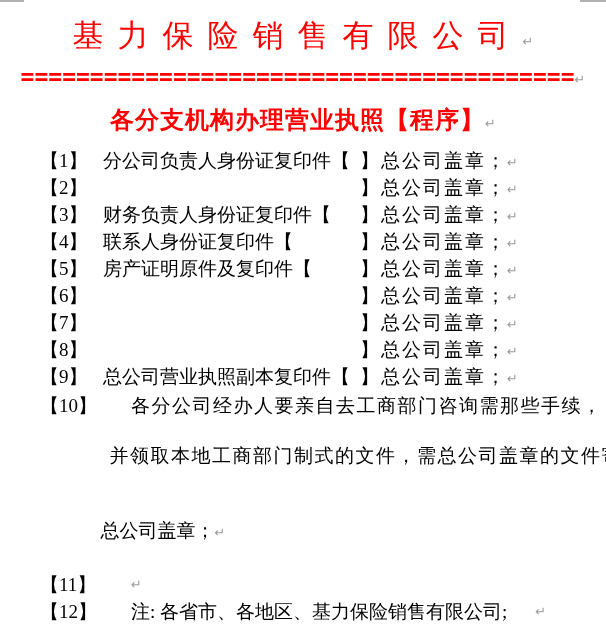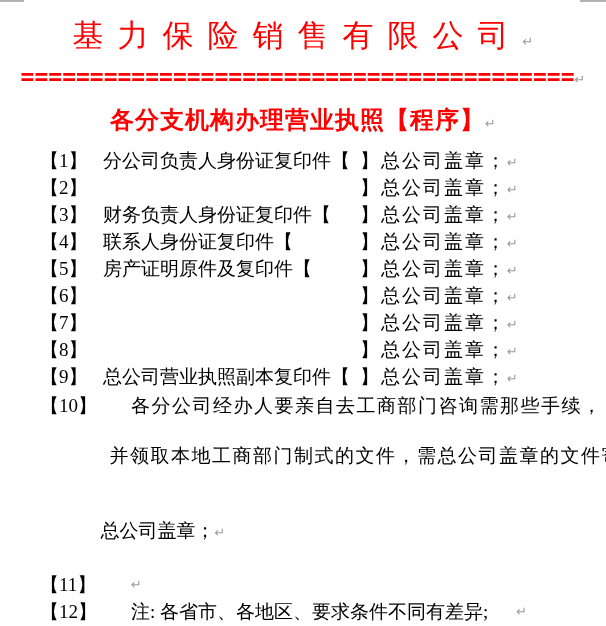--- a/index.html
+++ b/index.html
@@ -131,21 +131,21 @@
   </div>
 
   <div class="p-item">
     <div class="p-first">
       <span class="marker">【11】</span><span class="pilcrow">↵</span>
     </div>
   </div>
 
   <div class="p-item">
     <div class="p-first">
-      <span class="marker">【12】</span><span class="body-text">注: 各省市、各地区、要求条件不同有差异;</span><span class="pilcrow">↵</span>
+      <span class="marker">【12】</span><span class="body-text">注: 各省市、各地区、基力保险销售有限公司;</span><span class="pilcrow">↵</span>
     </div>
   </div>
 
   <div class="p-item">
     <div class="p-first">
       <span class="marker">【13】</span><span class="body-text spread">领取执照后(30 天内)总公司与分公司双方派员共同到</span>
     </div>
 
   </div>
 

